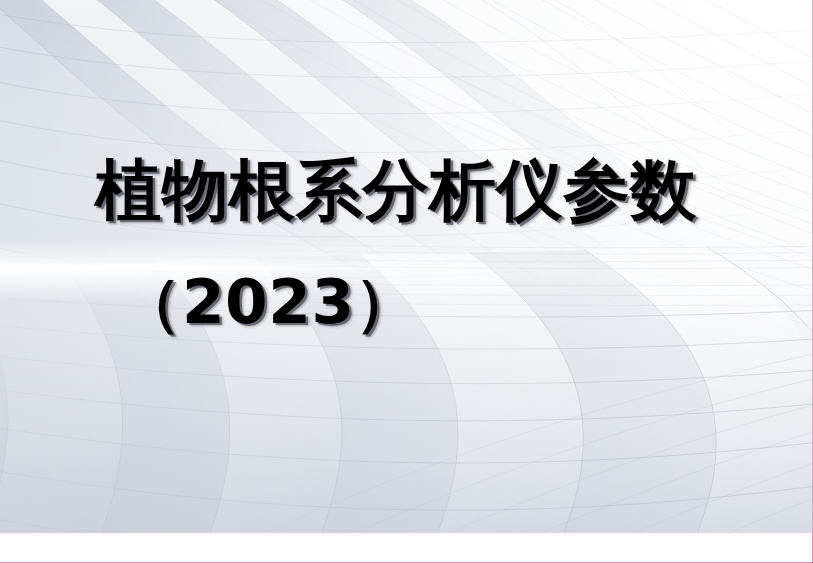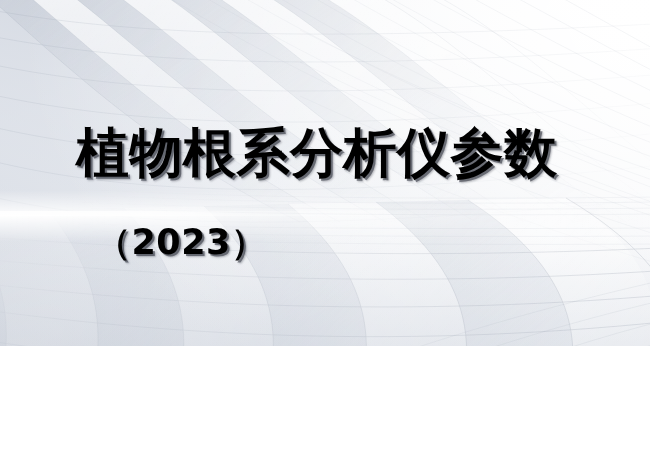--- a/index.html
+++ b/index.html
@@ -9,21 +9,21 @@
     background: #ffffff;
   }
   body {
     font-family: "DejaVu Sans", "Liberation Sans", sans-serif;
   }
 
   
   .slide {
     position: relative;
     width: 650px;
-    height: 346px;
+    height: 426px;
     overflow: hidden;
     background: #be185d;
   }
 
   
   .bg-layer {
     position: absolute;
     left: 0;
     top: 0;
     width: 650px;
@@ -55,21 +55,21 @@
     text-shadow:
       2px 2px 0 rgba(40,44,55,0.55),
       3px 3px 2px rgba(40,44,55,0.30);
   }
 
   .subtitle-line {
     position: absolute;
     left: 96px;
     top: 212px;
     width: 420px;
-    font-size: 35px;
+    font-size: 49px;
     line-height: 60px;
     font-weight: bold;
     color: #000000;
     letter-spacing: 0.5px;
     white-space: nowrap;
     text-shadow:
       2px 2px 0 rgba(40,44,55,0.55),
       3px 3px 2px rgba(40,44,55,0.30);
   }
 </style>

